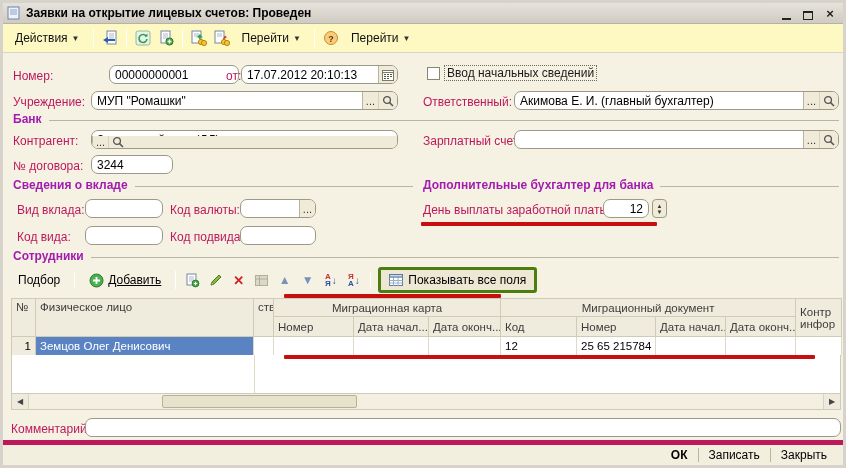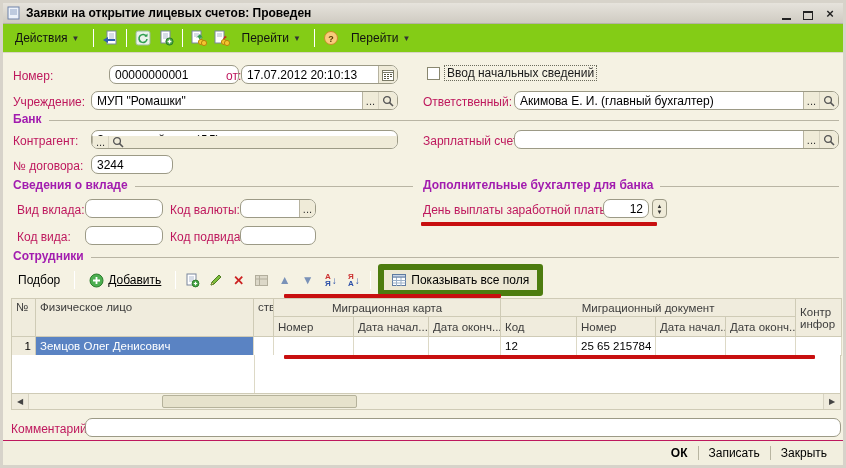--- a/index.html
+++ b/index.html
@@ -21,21 +21,21 @@
   .titlebar .title{ font-size:12px; font-weight:bold; color:#000; flex:1;
     white-space:nowrap; overflow:hidden; }
   .winbtns{ display:flex; gap:8px; align-items:center; padding-right:2px;}
   .winbtn{ width:14px; height:14px; display:flex; align-items:flex-end; justify-content:center;
     font-size:13px; font-weight:bold; color:#222; cursor:default; line-height:12px;}
   .minglyph{ width:9px; height:9px; border-bottom:2px solid #222; }
   .maxglyph{ width:10px; height:9px; border:1px solid #222; border-top:2px solid #222;}
   
   .toolbar{
     position:absolute; left:0; top:21px; right:0; height:29px;
-    background:#84cc16; border-bottom:1px solid #d9d5c6;
+    background:#fef9c3; border-bottom:1px solid #d9d5c6;
     display:flex; align-items:center; gap:3px; padding:0 5px;
   }
   .tbtn{ display:flex; align-items:center; gap:4px; font-size:12px; color:#111;
     padding:3px 6px; border:1px solid transparent; border-radius:2px; }
   .arrow-down{ font-size:8px; color:#333; }
   .tsep{ width:1px; height:18px; background:#c9c5b2; border-right:1px solid #fff; margin:0 3px;}
   .ticon{ width:20px; height:20px; display:flex; align-items:center; justify-content:center; border:1px solid transparent; border-radius:2px;}
   .ticon svg{ display:block; }
   
   .lbl{ position:absolute; font-size:12px; color:#be185d; white-space:nowrap; }
@@ -61,21 +61,21 @@
   .spinner span{ font-size:6px; line-height:6px; color:#333; }
   
   .emptb{ position:absolute; left:8px; top:264px; width:830px; height:26px;
     display:flex; align-items:center; gap:4px; font-size:12px;}
   .flatbtn{ padding:3px 6px; border:1px solid transparent; border-radius:2px; display:flex; align-items:center; gap:4px;}
   .eicon{ width:19px; height:19px; display:flex; align-items:center; justify-content:center;}
   .sorticon{ display:flex; align-items:center; }
   .sortletters{ display:flex; flex-direction:column; font-size:8px; line-height:7px; font-weight:bold;}
   .sortarrow{ font-size:10px; color:#2b4fa8; margin-left:1px;}
   .showall{ display:flex; align-items:center; gap:5px; padding:3px 8px;
-    background:#EDE8D4; border:6px solid #4d7c0f; border-radius:3px; }
+    background:#EDE8D4; border:3px solid #4d7c0f; border-radius:3px; }
   
   .emp-table{ position:absolute; left:8px; top:295px; width:830px;
     border-collapse:collapse; table-layout:fixed; font-size:11.5px; background:#fff;}
   .emp-table th{ background:#F0ECDD; color:#3c3c3c; font-weight:normal;
     border:1px solid #CFCBB6; text-align:left; padding:1px 4px; overflow:hidden; white-space:nowrap;}
   .emp-table .grp th.gtitle{ text-align:center; height:18px;}
   .emp-table .grp th.fixedh{ vertical-align:top; padding-top:2px;}
   .emp-table .sub th{ height:20px; }
   .emp-table td{ background:#fff; border:1px solid #DDD9C6; height:19px;
     padding:1px 4px; white-space:nowrap; overflow:hidden; color:#000;}
@@ -89,21 +89,21 @@
     background:#F3F0E1; border:1px solid #CFCBB6; display:flex; align-items:stretch;}
   .scrollbtn{ width:17px; display:flex; align-items:center; justify-content:center;
     font-size:8px; color:#444; background:#EFEBDC; }
   .scrollbtn.left{ border-right:1px solid #d7d3c2;}
   .scrollbtn.right{ margin-left:auto; border-left:1px solid #d7d3c2;}
   .hthumb{ position:absolute; left:150px; top:1px; height:13px; width:195px;
     background:#E6E2CC; border:1px solid #b5b29b; border-radius:2px;}
   
   .footer{
     position:absolute; left:0; right:0; top:437px; height:25px;
-    background:#F2EFDF; border-top:1px solid #be185d;
+    background:#F2EFDF; border-top:5px solid #be185d;
     display:flex; align-items:center; justify-content:flex-end; gap:0; padding-right:6px;
   }
   .fbtn2{ font-size:12px; color:#000; padding:3px 10px; }
   .fbtn2.ok{ font-weight:bold; }
   .fsep{ width:1px; height:14px; background:#b8b5a1; }
   
   .redline{ position:absolute; height:4px; background:#C80F0F; border-radius:1px; }
 </style>
 </head>
 <body>

